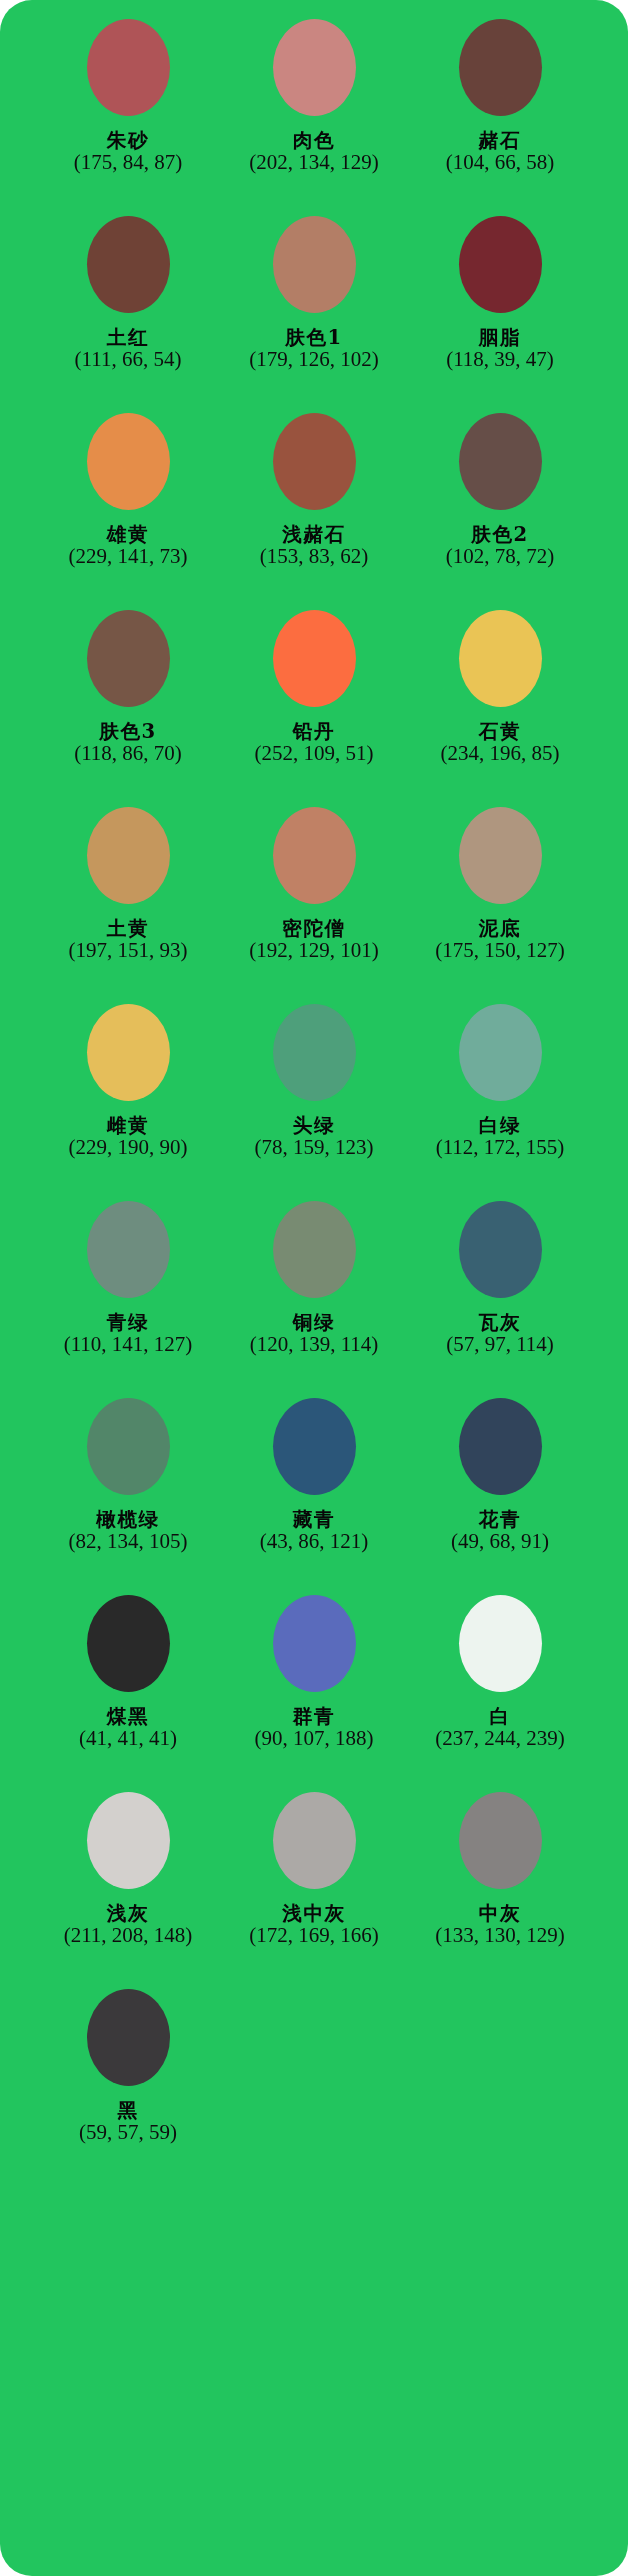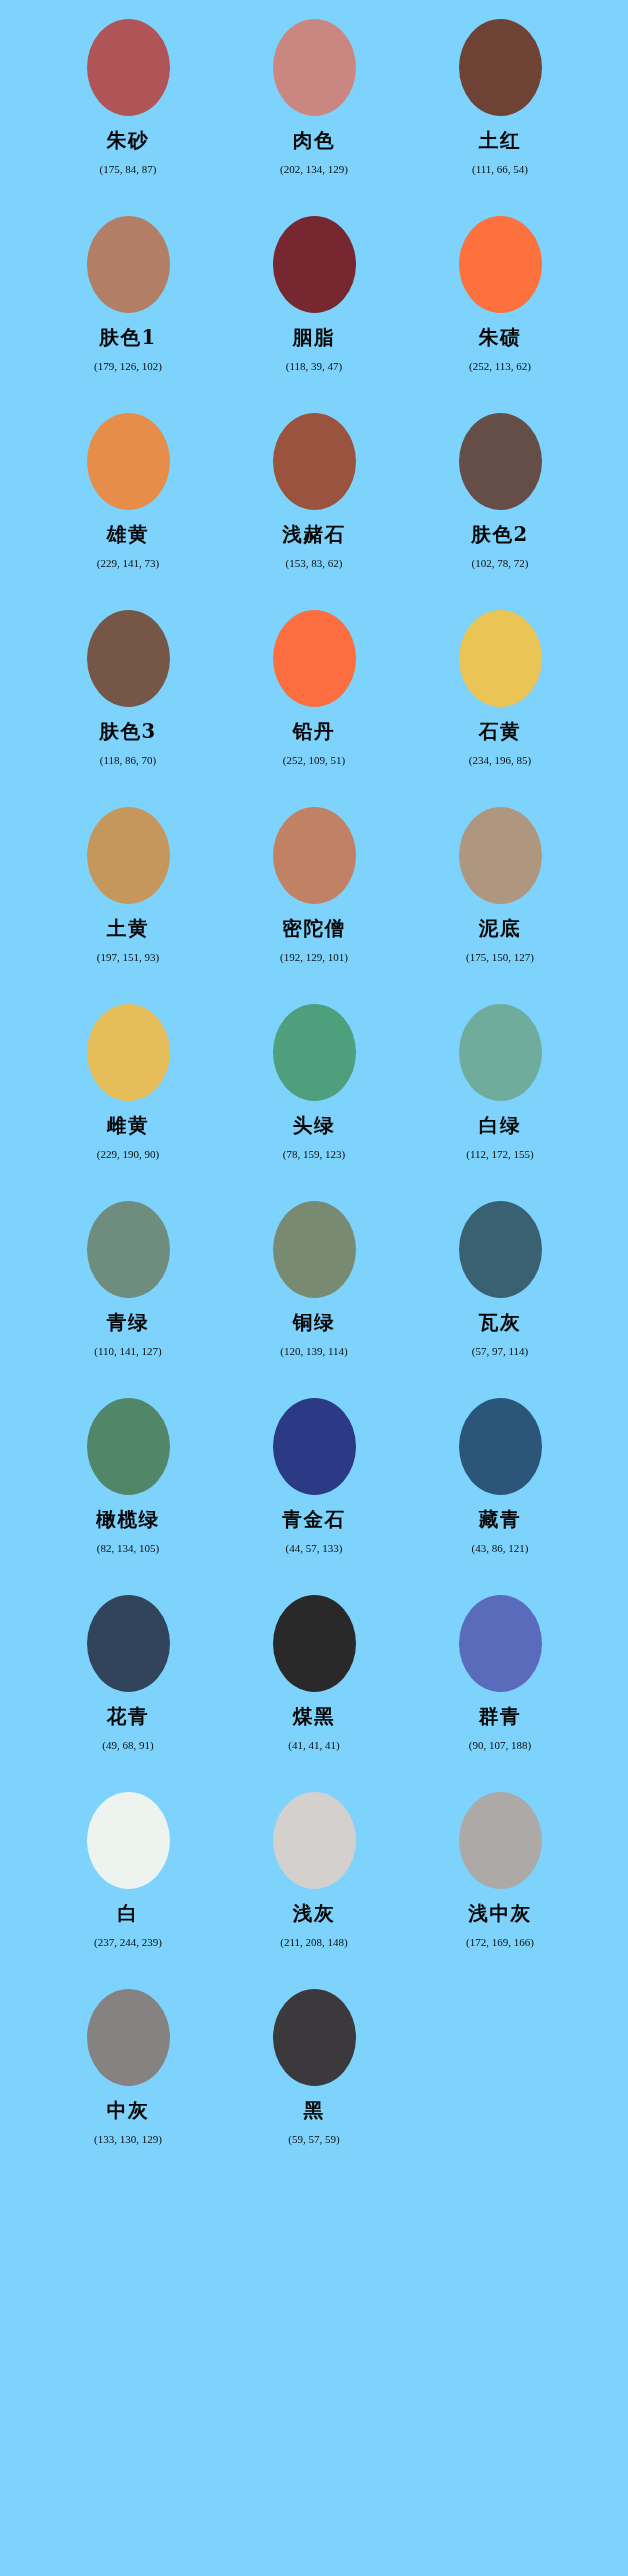--- a/index.html
+++ b/index.html
@@ -9,23 +9,24 @@
     background: #ffffff;
   }
   body {
     width: 628px;
     font-family: "Liberation Serif", "DejaVu Serif", serif;
     color: #111111;
   }
   #palette-sheet {
     width: 628px;
     min-height: 2576px;
-    background: #7dd3fc;
+    background: #22c55e;
     box-sizing: border-box;
     padding: 17.3px 0 11px 0;
+    border-radius: 32px;
   }
   .palette-grid {
     display: grid;
     grid-template-columns: repeat(3, 1fr);
     grid-auto-rows: 197px;
     justify-items: center;
     align-items: start;
     width: 628px;
     box-sizing: border-box;
     padding-left: 35px;
@@ -51,23 +52,23 @@
     font-family: "DejaVu Serif", "Liberation Serif", serif;
     font-size: 19.6px;
     font-weight: 700;
     line-height: 1.02;
     letter-spacing: 1.6px;
     color: #070707;
     text-align: center;
     white-space: nowrap;
   }
   .swatch-rgb {
-    margin-top: 13px;
+    margin-top: 0;
     font-family: "Liberation Serif", "DejaVu Serif", serif;
-    font-size: 11px;
+    font-size: 21px;
     font-weight: 400;
     line-height: 1.05;
     color: #0d0d0d;
     text-align: right;
     white-space: nowrap;
   }
 </style>
 </head>
 <body>
 
@@ -77,40 +78,40 @@
         <div class="swatch-dot" style="background: rgb(175, 84, 87);"></div>
         <div class="swatch-name">朱砂</div>
         <div class="swatch-rgb">(175, 84, 87)</div>
       </div>
       <div class="swatch-cell">
         <div class="swatch-dot" style="background: rgb(202, 134, 129);"></div>
         <div class="swatch-name">肉色</div>
         <div class="swatch-rgb">(202, 134, 129)</div>
       </div>
       <div class="swatch-cell">
+        <div class="swatch-dot" style="background: rgb(104, 66, 58);"></div>
+        <div class="swatch-name">赭石</div>
+        <div class="swatch-rgb">(104, 66, 58)</div>
+      </div>
+      <div class="swatch-cell">
         <div class="swatch-dot" style="background: rgb(111, 66, 54);"></div>
         <div class="swatch-name">土红</div>
         <div class="swatch-rgb">(111, 66, 54)</div>
       </div>
       <div class="swatch-cell">
         <div class="swatch-dot" style="background: rgb(179, 126, 102);"></div>
         <div class="swatch-name">肤色1</div>
         <div class="swatch-rgb">(179, 126, 102)</div>
       </div>
       <div class="swatch-cell">
         <div class="swatch-dot" style="background: rgb(118, 39, 47);"></div>
         <div class="swatch-name">胭脂</div>
         <div class="swatch-rgb">(118, 39, 47)</div>
       </div>
       <div class="swatch-cell">
-        <div class="swatch-dot" style="background: rgb(252, 113, 62);"></div>
-        <div class="swatch-name">朱碛</div>
-        <div class="swatch-rgb">(252, 113, 62)</div>
-      </div>
-      <div class="swatch-cell">
         <div class="swatch-dot" style="background: rgb(229, 141, 73);"></div>
         <div class="swatch-name">雄黄</div>
         <div class="swatch-rgb">(229, 141, 73)</div>
       </div>
       <div class="swatch-cell">
         <div class="swatch-dot" style="background: rgb(153, 83, 62);"></div>
         <div class="swatch-name">浅赭石</div>
         <div class="swatch-rgb">(153, 83, 62)</div>
       </div>
       <div class="swatch-cell">
@@ -175,25 +176,20 @@
       </div>
       <div class="swatch-cell">
         <div class="swatch-dot" style="background: rgb(57, 97, 114);"></div>
         <div class="swatch-name">瓦灰</div>
         <div class="swatch-rgb">(57, 97, 114)</div>
       </div>
       <div class="swatch-cell">
         <div class="swatch-dot" style="background: rgb(82, 134, 105);"></div>
         <div class="swatch-name">橄榄绿</div>
         <div class="swatch-rgb">(82, 134, 105)</div>
-      </div>
-      <div class="swatch-cell">
-        <div class="swatch-dot" style="background: rgb(44, 57, 133);"></div>
-        <div class="swatch-name">青金石</div>
-        <div class="swatch-rgb">(44, 57, 133)</div>
       </div>
       <div class="swatch-cell">
         <div class="swatch-dot" style="background: rgb(43, 86, 121);"></div>
         <div class="swatch-name">藏青</div>
         <div class="swatch-rgb">(43, 86, 121)</div>
       </div>
       <div class="swatch-cell">
         <div class="swatch-dot" style="background: rgb(49, 68, 91);"></div>
         <div class="swatch-name">花青</div>
         <div class="swatch-rgb">(49, 68, 91)</div>

